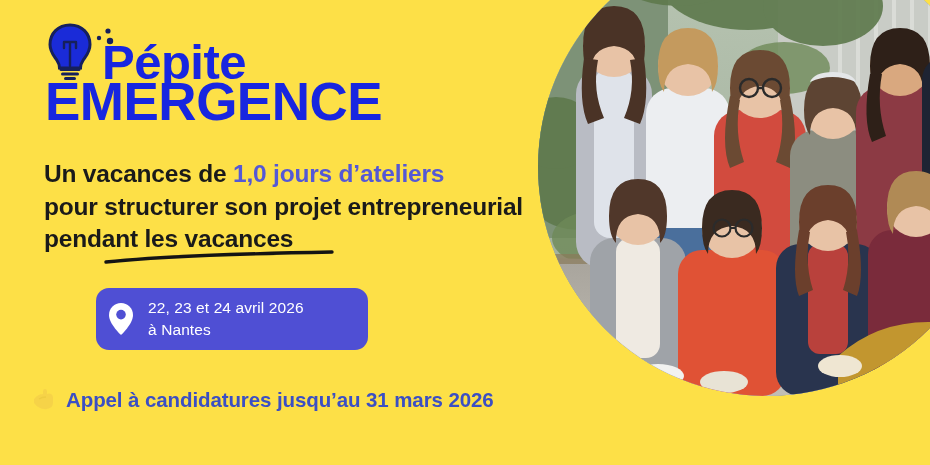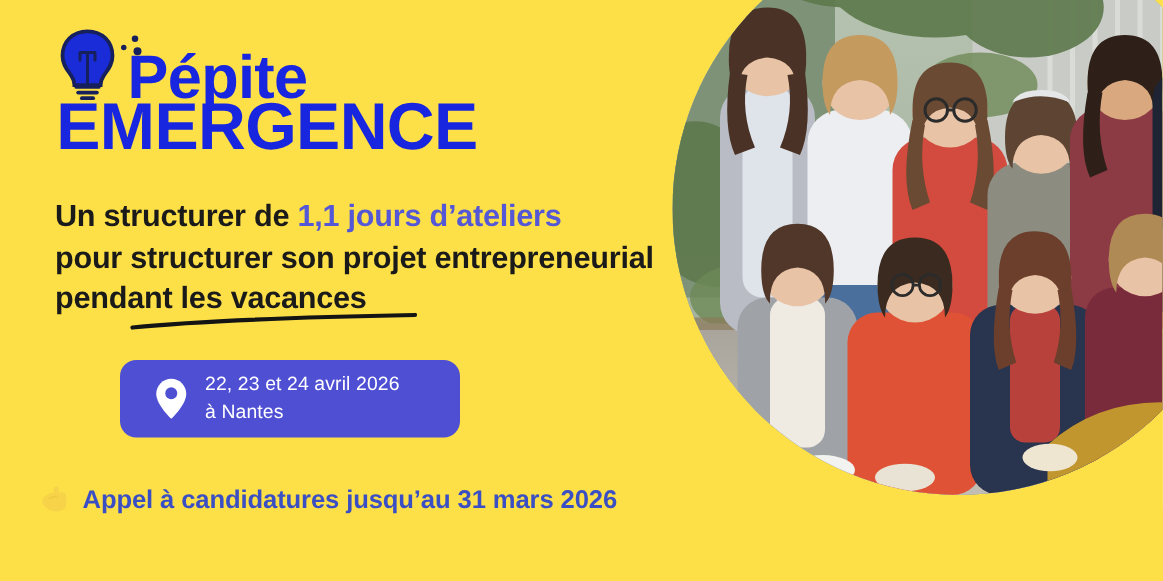--- a/index.html
+++ b/index.html
@@ -107,21 +107,21 @@
   .date-badge {
     position: absolute;
     left: 96px;
     top: 288px;
     width: 272px;
     height: 62px;
     background: #4f4fd4;
     border-radius: 13px;
     display: flex;
     align-items: center;
-    padding: 0 28px;
+    padding: 0 12px;
     gap: 14px;
   }
   .pin-icon { width: 26px; height: 34px; flex: none; }
   .pin-icon svg { display: block; width: 100%; height: 100%; }
   .badge-text {
     color: #ffffff;
     font-size: 15.5px;
     line-height: 1.42;
     font-weight: 400;
     letter-spacing: 0.1px;
@@ -323,21 +323,21 @@
   </div>
 
   <svg style="position:absolute;left:92px;top:26px;width:26px;height:22px;">
     <circle cx="16" cy="5" r="2.6" fill="#16205c"></circle>
     <circle cx="7" cy="12" r="2.2" fill="#16205c"></circle>
     <circle cx="18" cy="15" r="3.2" fill="#16205c"></circle>
   </svg>
 
   <div class="headline">
     <div>
-      <span>Un structurer de </span><span class="hl">1,1 jours d’ateliers</span>
+      <span>Un vacances de </span><span class="hl">1,0 jours d’ateliers</span>
     </div>
     <div>pour structurer son projet entrepreneurial</div>
     <div>pendant les vacances</div>
   </div>
 
   <div class="underline-stroke">
     <svg viewBox="0 0 232 18" preserveAspectRatio="none">
       <path d="M2 12 C50 7, 120 4, 228 2" stroke="#141414" stroke-width="3.4" fill="none" stroke-linecap="round"></path>
     </svg>
   </div>

